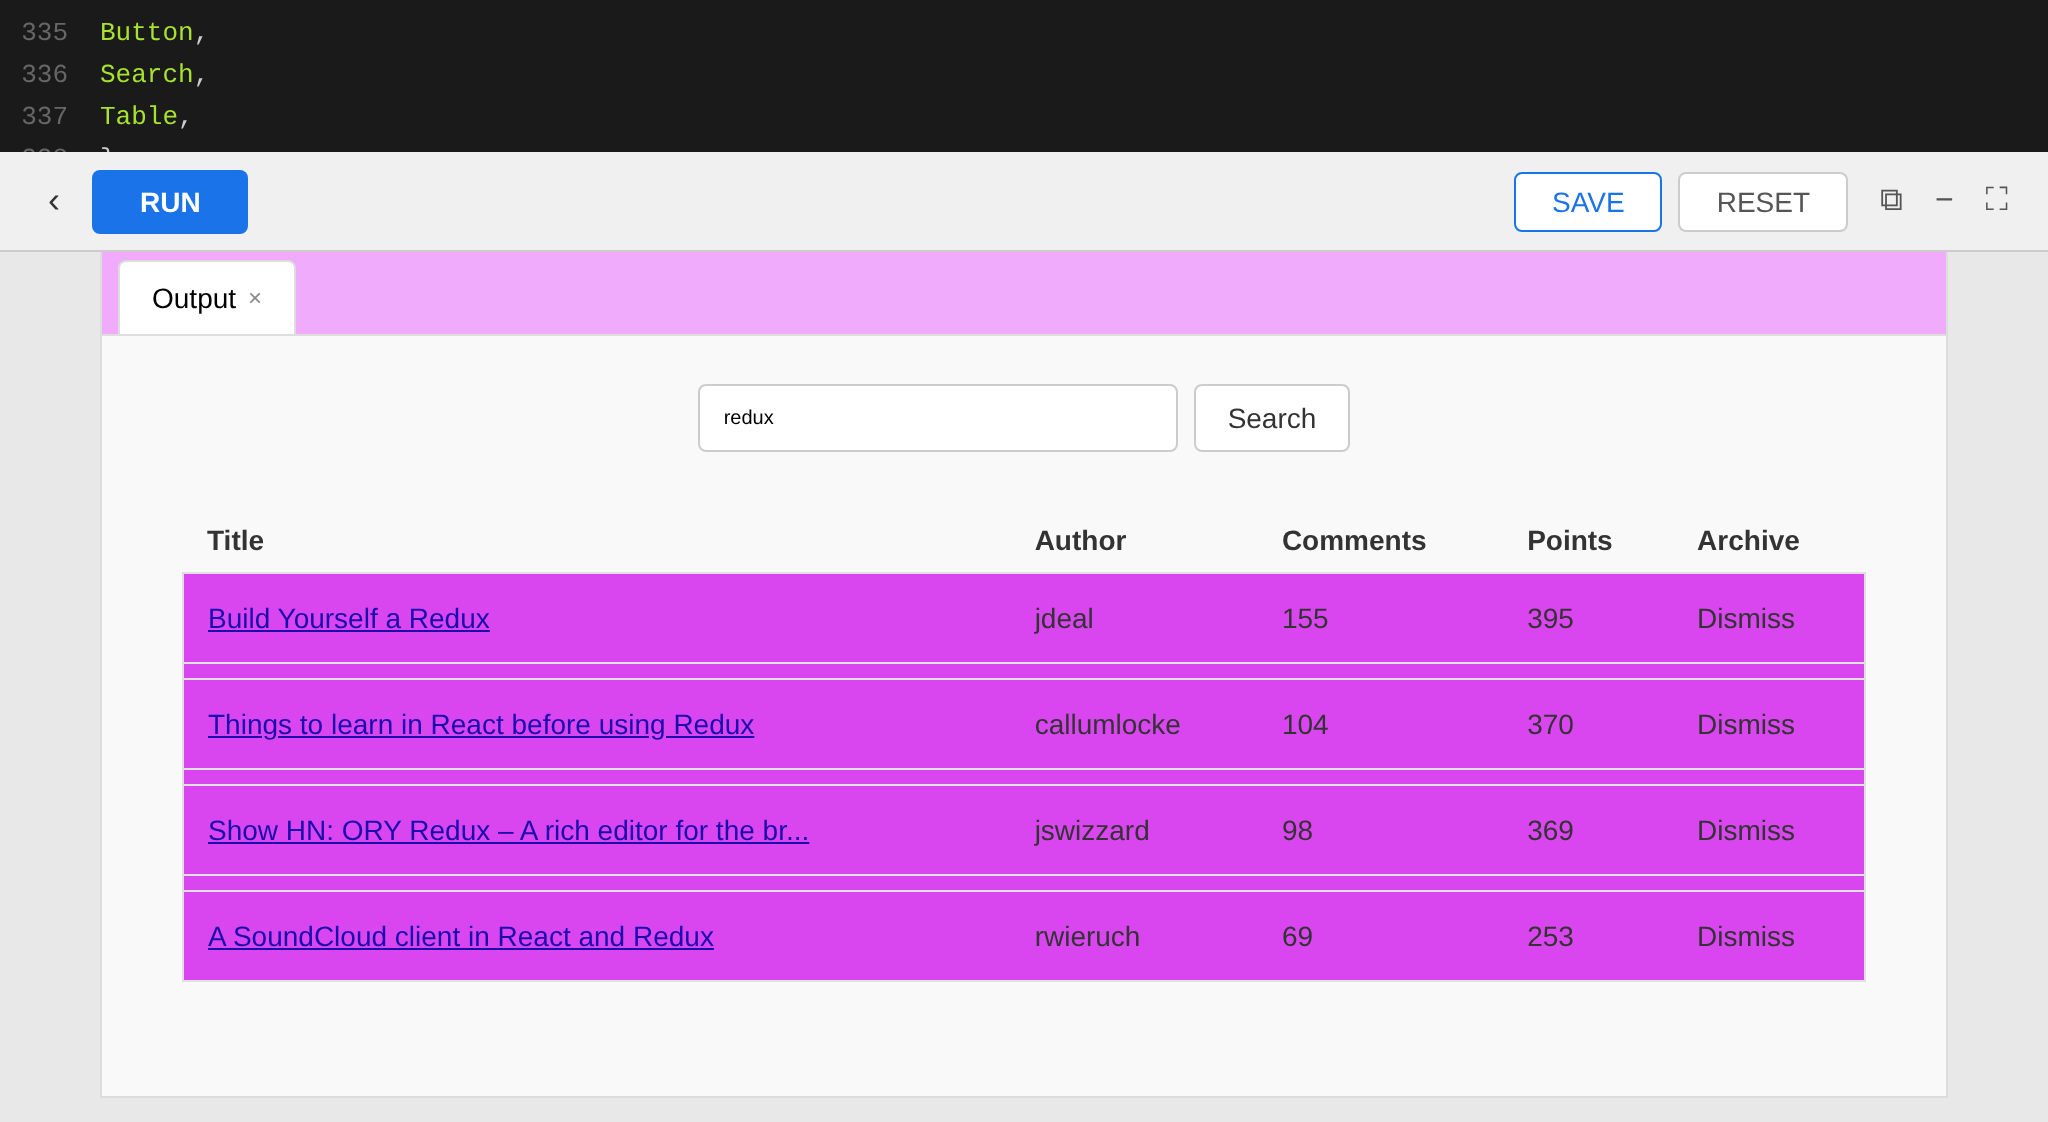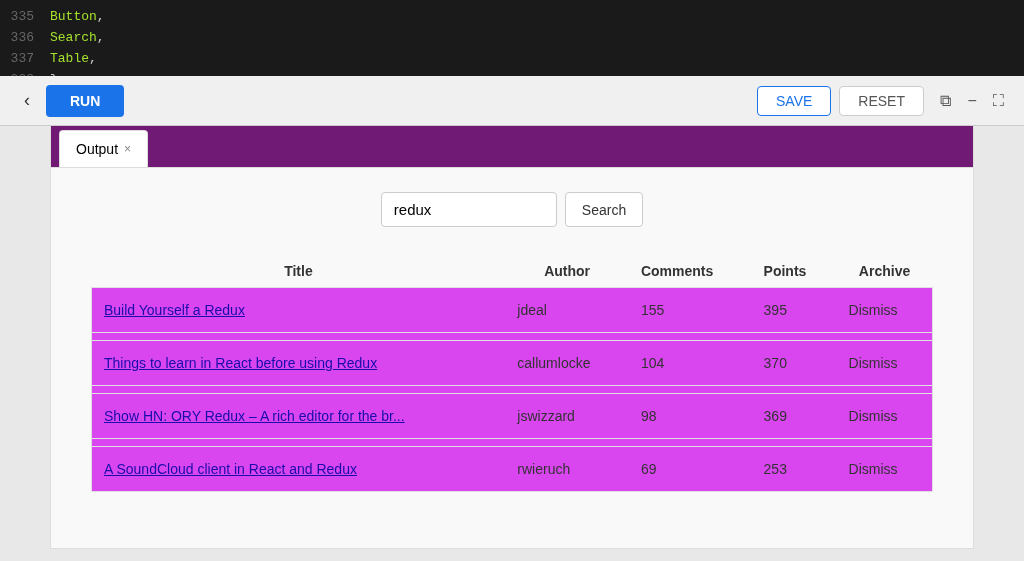--- a/index.html
+++ b/index.html
@@ -106,21 +106,21 @@
     
     .output-panel {
       background: white;
       margin: 0 50px;
       border: 1px solid #ddd;
       border-top: none;
     }
     .output-tabs {
       display: flex;
       border-bottom: 1px solid #ddd;
-      background: #701a75;
+      background: #f0abfc;
       padding: 0 8px;
     }
     .tab-item {
       display: flex;
       align-items: center;
       gap: 6px;
       padding: 10px 16px;
       font-size: 14px;
       cursor: pointer;
       border: 1px solid transparent;
@@ -147,41 +147,41 @@
     .search-bar {
       display: flex;
       justify-content: center;
       gap: 8px;
       margin-bottom: 28px;
     }
     .search-input {
       border: 1px solid #ccc;
       border-radius: 4px;
       padding: 8px 12px;
-      font-size: 15px;
-      width: 176px;
+      font-size: 10px;
+      width: 240px;
       outline: none;
     }
     .search-btn {
       background: white;
       border: 1px solid #ccc;
       border-radius: 4px;
       padding: 8px 16px;
       font-size: 14px;
       cursor: pointer;
       color: #333;
     }
 
     
     .data-table {
       width: 100%;
       border-collapse: collapse;
     }
     .data-table thead tr th {
-      text-align: center;
+      text-align: left;
       font-size: 14px;
       font-weight: 600;
       color: #333;
       padding: 8px 12px;
     }
     .data-table thead tr th.col-comments,
     .data-table thead tr th.col-points {
       text-align: left;
     }
     .data-table tbody tr {

